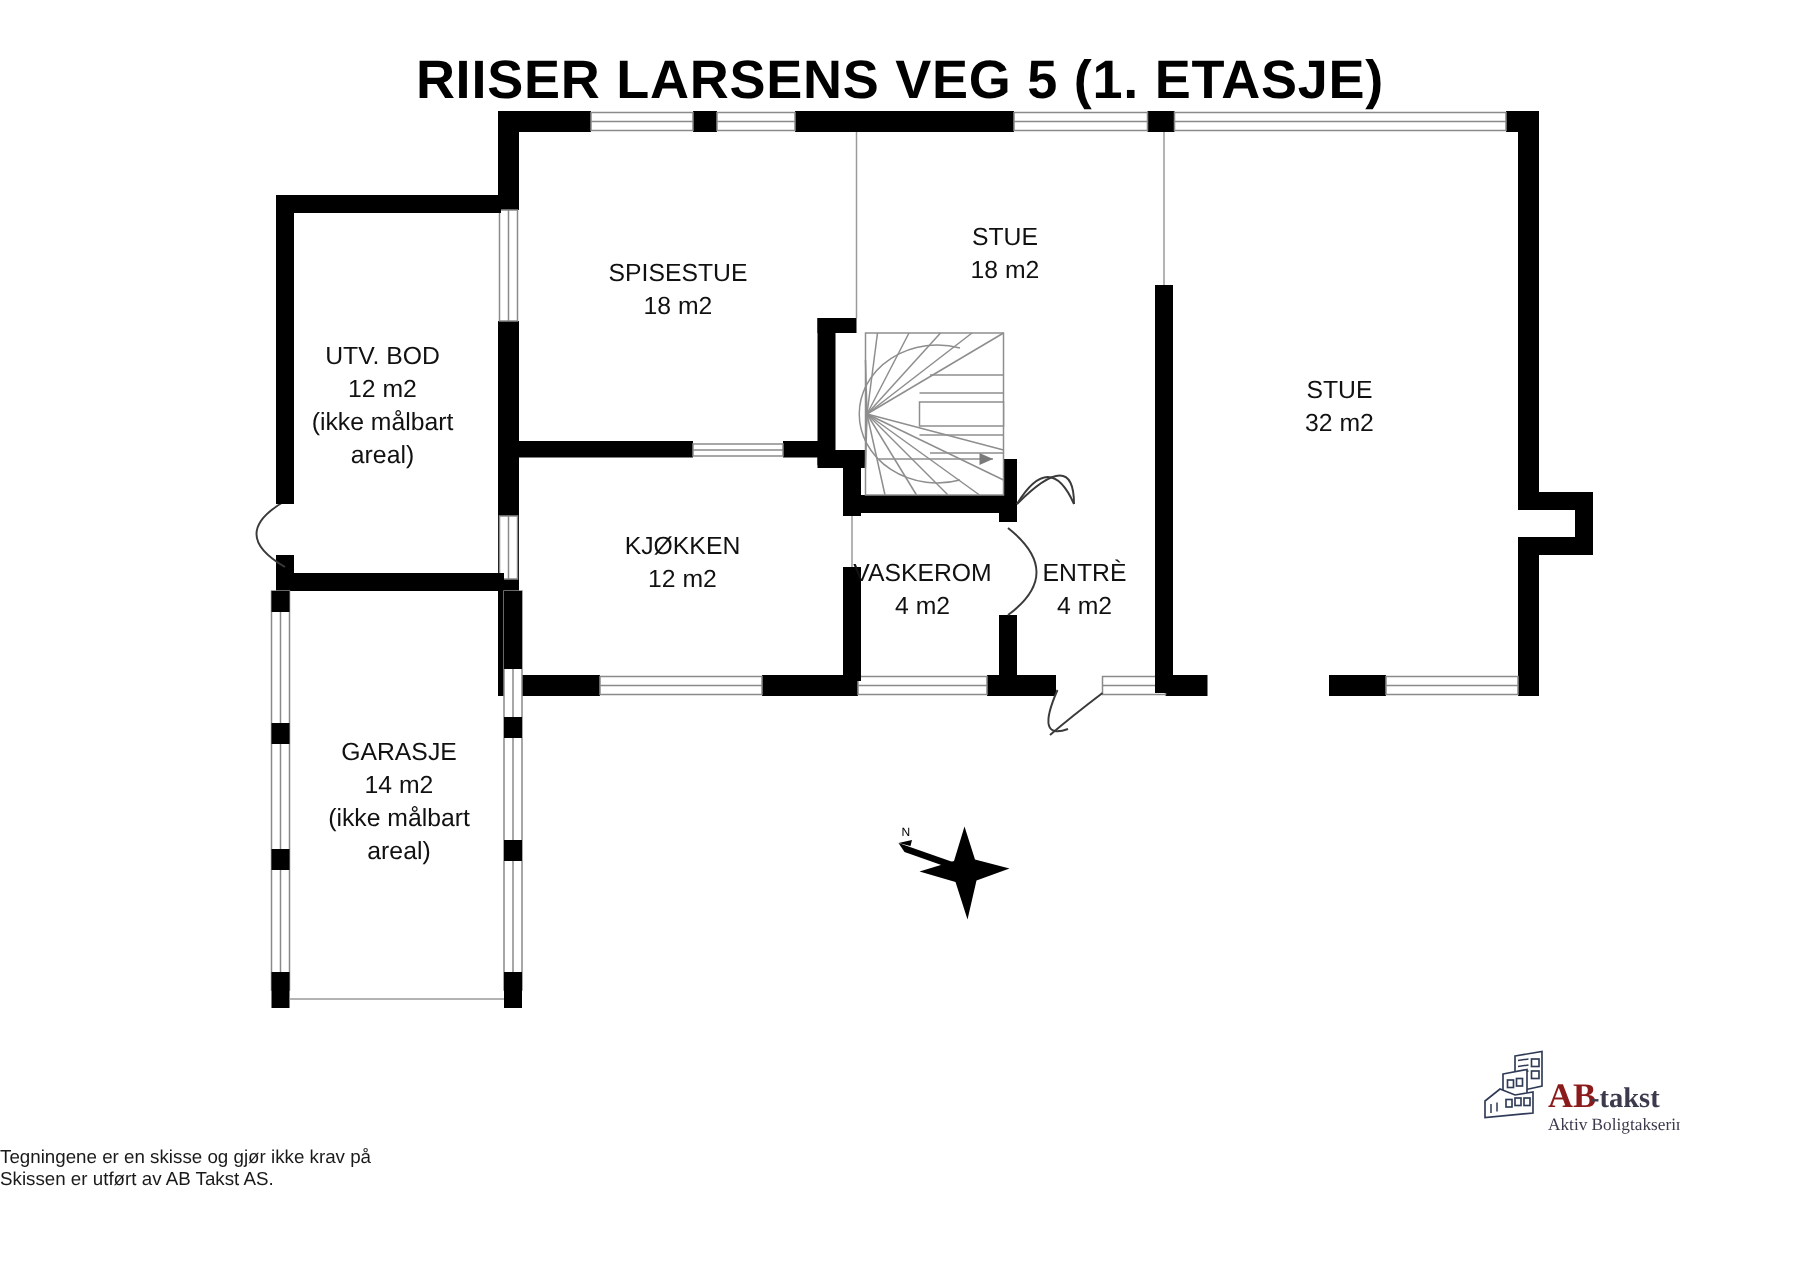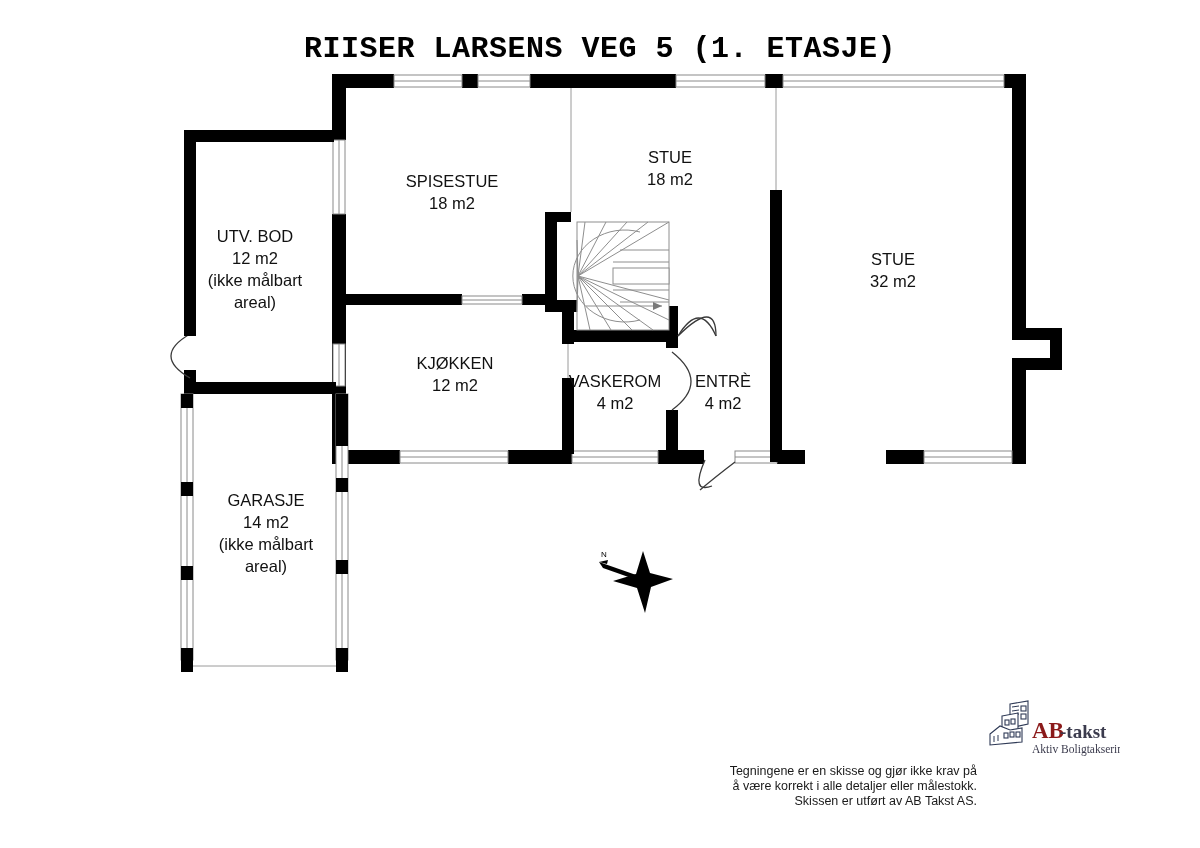--- a/index.html
+++ b/index.html
@@ -19,25 +19,25 @@
     position: relative;
     width: 1200px;
     height: 848px;
   }
   .plan-title {
     position: absolute;
     top: 32px;
     left: 0;
     width: 1200px;
     text-align: center;
-    font-size: 30px;
+    font-size: 36px;
     font-weight: 700;
     letter-spacing: 0.5px;
     color: #000;
-    font-family: Liberation Mono, monospace;
+    font-family: Liberation Sans, sans-serif;
   }
   svg.floorplan {
     position: absolute;
     top: 0;
     left: 0;
   }
   .room-label {
     font-family: "Liberation Sans", sans-serif;
     font-size: 16.5px;
     fill: #111111;
@@ -78,21 +78,21 @@
     stroke-width: 1;
   }
   .compass {
     fill: #000000;
   }
   .disclaimer {
     position: absolute;
     left: 0;
     top: 764px;
     width: 977px;
-    text-align: right;
+    text-align: left;
     font-size: 12.5px;
     line-height: 15px;
     color: #1a1a1a;
     font-family: "Liberation Sans", sans-serif;
   }
   .logo-wrap {
     position: absolute;
     left: 988px;
     top: 700px;
     width: 132px;
@@ -360,21 +360,20 @@
       <path class="compass" d="M -4 -5 L -44 -19 L -40 -13 L -6 -1 Z"></path>
       <path class="compass" d="M -44 -19 L -35 -21 L -36 -17 Z"></path>
 
       <text x="-42" y="-24" font-family="Liberation Sans, sans-serif" font-size="8" fill="#000">N</text>
     </g>
 
   </svg>
 
   <div class="disclaimer">
     <div>Tegningene er en skisse og gjør ikke krav på</div>
-    <div>å være korrekt i alle detaljer eller målestokk.</div>
     <div>Skissen er utført av AB Takst AS.</div>
   </div>
 
   <div class="logo-wrap">
     <svg width="132" height="60" viewBox="0 0 132 60" aria-hidden="true">
 
       <g stroke="#2f3a56" fill="none" stroke-width="1.1">
 
         <path d="M 22 4 L 40 1 L 40 24 L 22 28 Z" fill="#ffffff"></path>
         <path d="M 24 7 L 31 6 M 24 11 L 31 10 M 24 15 L 31 14" stroke-width="1"></path>

